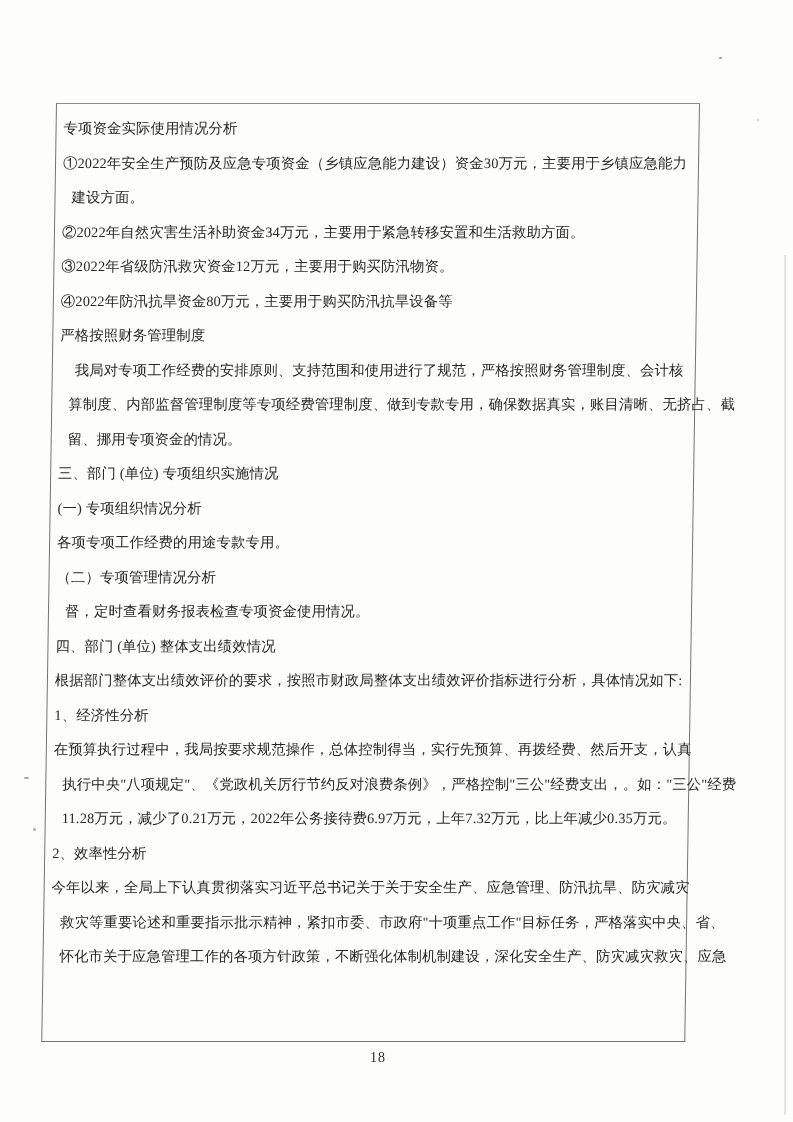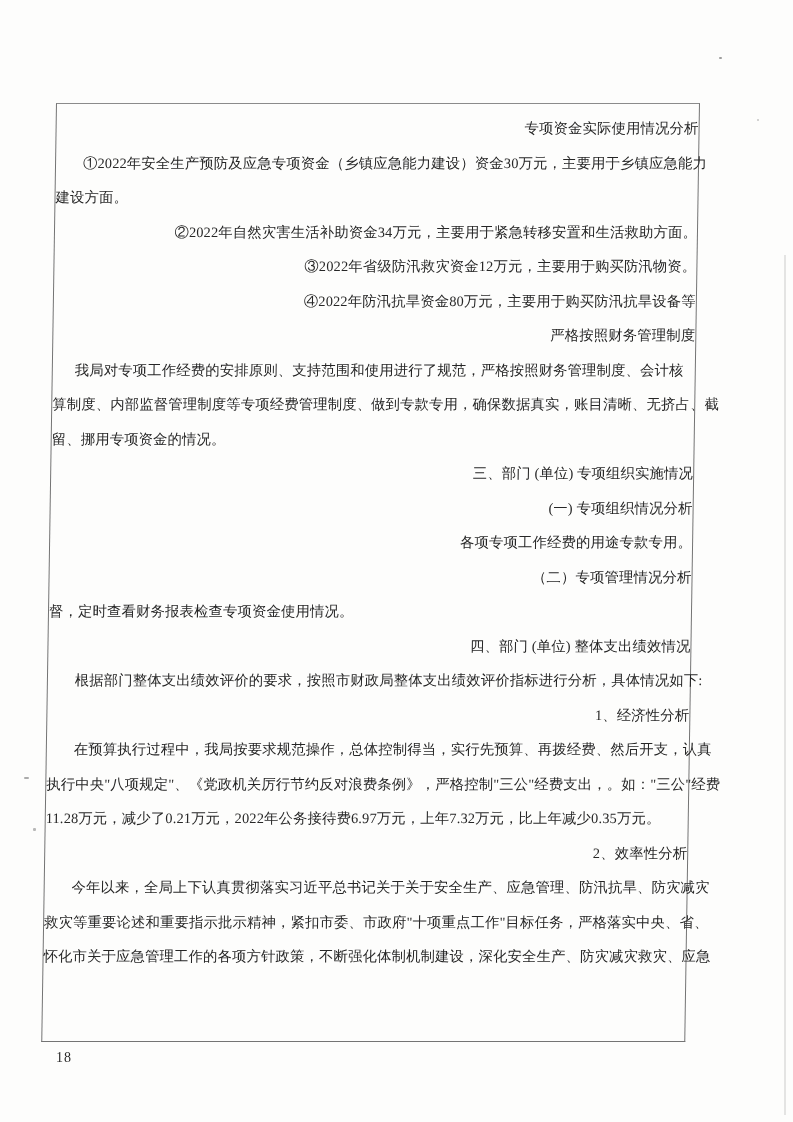--- a/index.html
+++ b/index.html
@@ -28,27 +28,28 @@
     background: transparent;
   }
   .line {
     height: 34.5px;
     line-height: 34.5px;
     font-size: 14.3px;
     color: #262626;
     white-space: nowrap;
     letter-spacing: 0.2px;
   }
-  .ind0 { padding-left: 0; }
-  .ind1 { padding-left: 27px; text-align: right; }
+  .ind0 { padding-left: 16px; }
+  .ind1 { padding-left: 7px; }
   .ind2 { padding-left: 22px; }
   .page-num {
     position: absolute;
     left: 56px; top: 1050px;
     width: 644px;
+    text-align: center;
     font-size: 14px;
     color: #2a2a2a;
     letter-spacing: 1px;
   }
   
   .edge-line {
     position: absolute;
     left: 784px; top: 255px;
     width: 2px; height: 860px;
     background: #e4e4e3;

